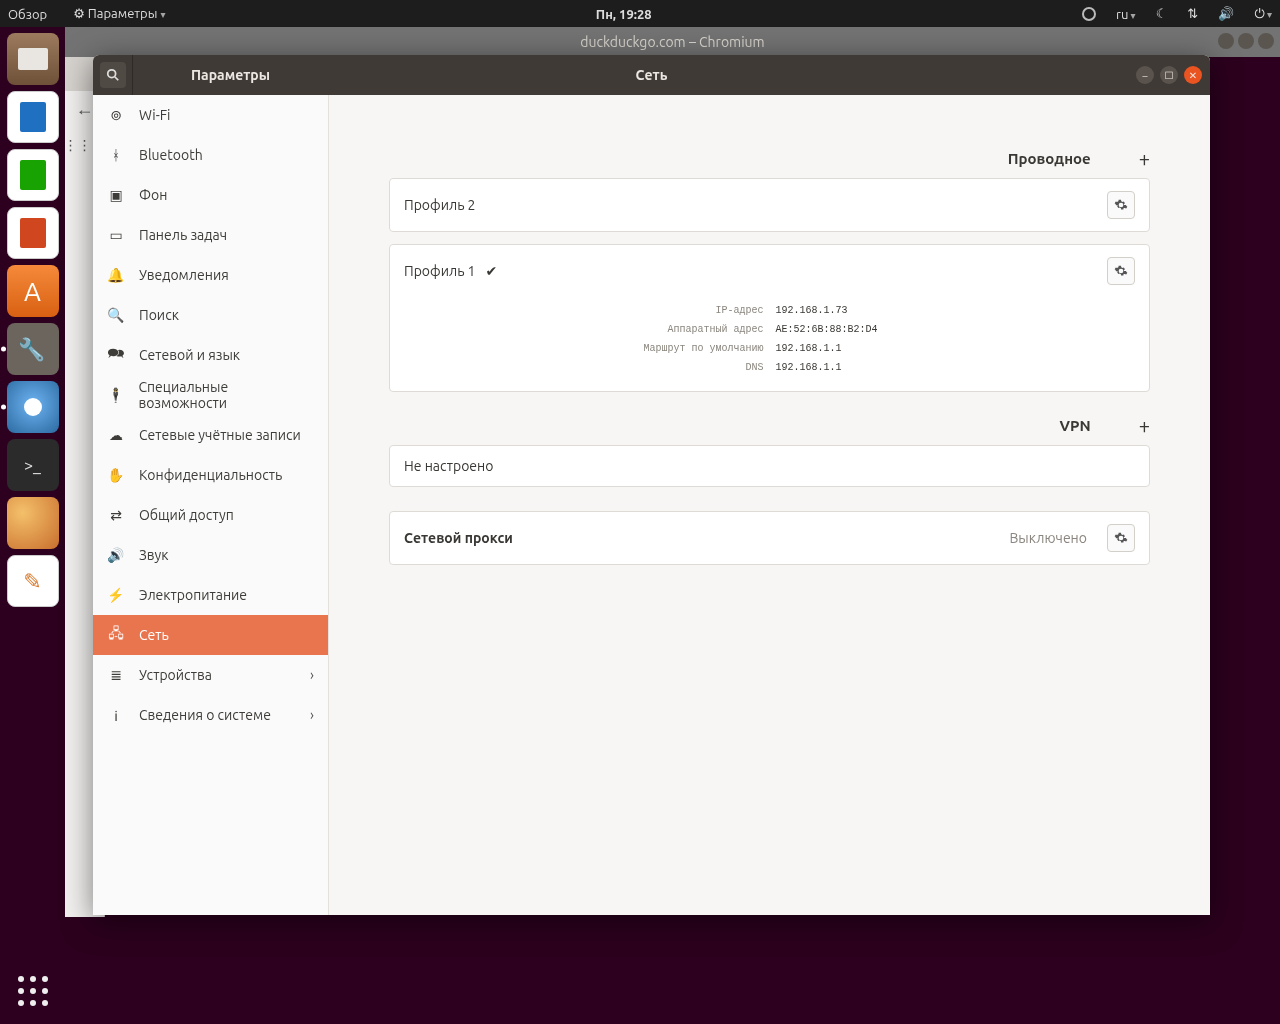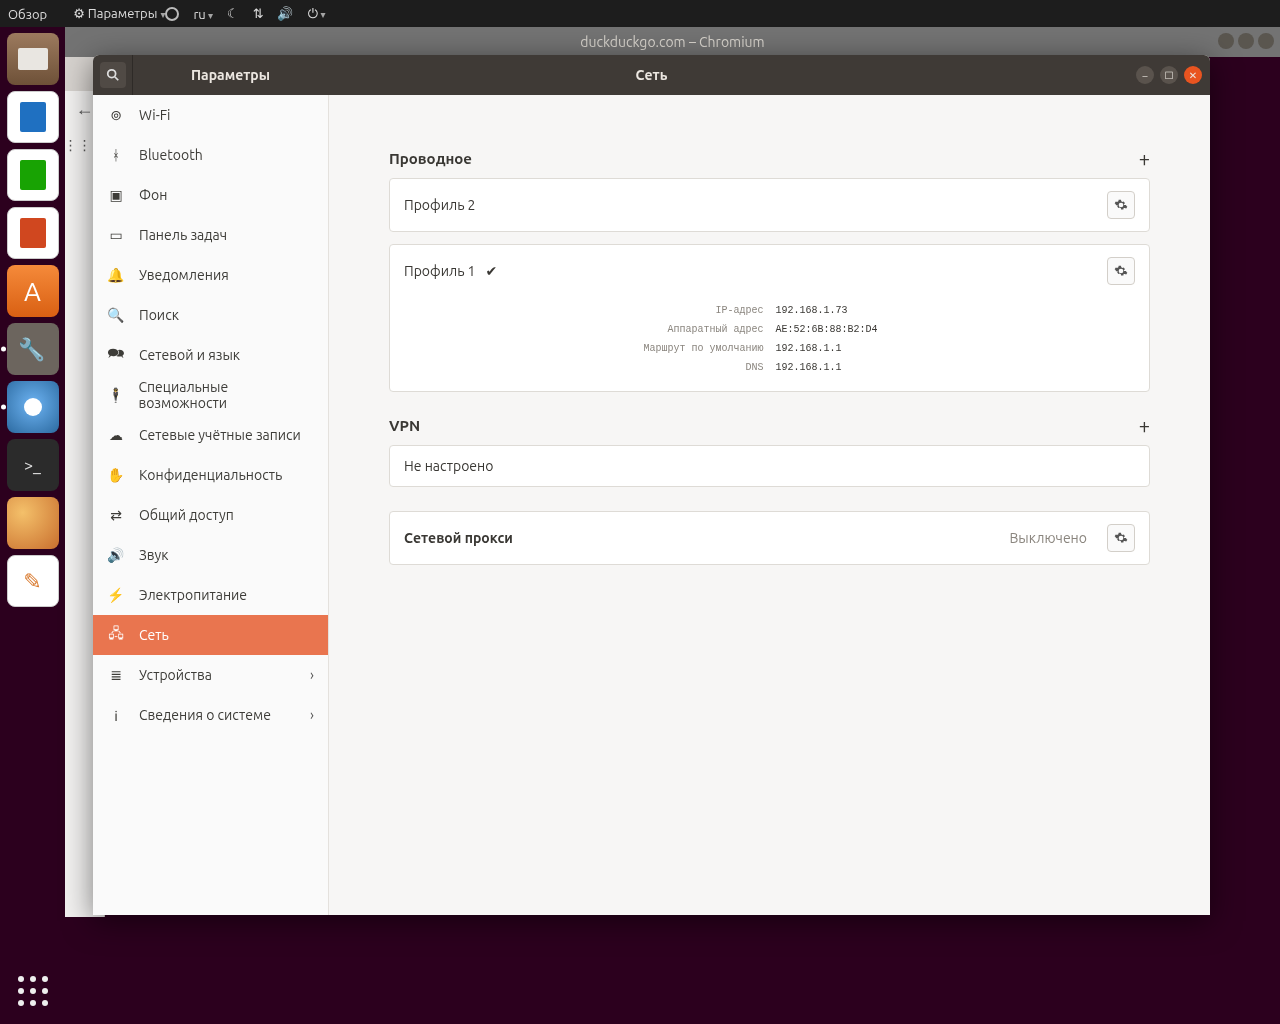--- a/index.html
+++ b/index.html
@@ -2,21 +2,21 @@
 <html><head>
 <meta charset="utf-8">
 <style>
 * { box-sizing: border-box; margin: 0; padding: 0; }
 body { font-family: "Ubuntu", "Segoe UI", sans-serif; width:1280px; height:1024px; overflow:hidden; background:#2c001e; }
 
 
 .topbar { height:27px; background:#1d1d1d; color:#ddd; display:flex; align-items:center; font-size:13px; padding:0 8px; }
 .topbar .left { display:flex; gap:26px; align-items:center;}
 .topbar .center { flex:1; text-align:center; font-weight:bold; }
-.topbar .right { display:flex; gap:14px; align-items:center;}
+.topbar .right { display:flex; gap:20px; align-items:center;}
 .topbar .dd::after{ content:" ▾"; font-size:10px; opacity:.7;}
 
 
 .chromium-title { position:absolute; top:27px; left:65px; right:0; height:30px; background:#737373; color:#d8d4cd; font-size:14px; text-align:center; line-height:30px; }
 .chromium-title .winbtns { position:absolute; right:6px; top:6px; display:flex; gap:4px;}
 .chromium-title .wb { width:16px; height:16px; border-radius:50%; background:#5a564f; }
 
 
 .launcher { position:absolute; top:27px; left:0; bottom:0; width:65px; background:#2c001e; display:flex; flex-direction:column; align-items:center; padding-top:6px; gap:4px; }
 .launcher .app { width:52px; height:52px; border-radius:8px; display:flex; align-items:center; justify-content:center; font-size:22px; position:relative; margin-bottom:2px;}
@@ -41,21 +41,21 @@
 .settings-titlebar .wb.close{ background:#e95420; }
 
 .settings-body { display:flex; height:calc(100% - 40px); }
 .settings-sidebar { width:236px; background:#fafafa; border-right:1px solid #e4e1dd; overflow:auto;}
 .sidebar-item { display:flex; align-items:center; height:40px; padding:0 14px; font-size:14px; color:#3d3c38; cursor:pointer; gap:14px; border-bottom:0px solid #eee;}
 .sidebar-item.active { background:#e9754f; color:#fff;}
 .sidebar-item .ico { width:18px; text-align:center; font-size:14px;}
 .sidebar-item .chev { margin-left:auto; font-size:14px; color:#555;}
 
 .settings-content { flex:1; background:#f7f6f5; padding:30px 60px; overflow:auto;}
-.section-head { display:flex; align-items:center; justify-content:space-between; font-weight:bold; font-size:15px; color:#3a3834; margin:22px 0 8px;gap:48px;}
+.section-head { display:flex; align-items:center; justify-content:flex-end; font-weight:bold; font-size:15px; color:#3a3834; margin:22px 0 8px;gap:48px;}
 .section-head .plus { font-size:20px; font-weight:normal; cursor:pointer; color:#3a3834;}
 .card { background:#fff; border:1px solid #dedbd6; border-radius:4px; }
 .card + .card { margin-top:10px;}
 .card-row { display:flex; align-items:center; padding:12px 14px; font-size:14px; color:#3a3834;}
 .card-row .gear { margin-left:auto; width:28px; height:28px; border:1px solid #d3cfc9; background:#fafafa; border-radius:4px; display:flex; align-items:center; justify-content:center; cursor:pointer;}
 .detail-table { padding:4px 14px 14px;}
 .detail-table .drow{ display:flex; font-size:10px; padding:4px 0;font-family:Liberation Mono, monospace;}
 .detail-table .dlabel{ flex:1; text-align:right; color:#8a857e; padding-right:12px;}
 .detail-table .dval{ flex:1; color:#3a3834; font-weight:500;}
 .proxy-row{ display:flex; align-items:center; padding:12px 14px; font-size:14px;}
@@ -79,20 +79,21 @@
 <body>
 
 <div class="topbar">
   <div class="left">
     <span>Обзор</span>
     <span class="dd">
       <span>⚙</span>
       <span>Параметры</span>
     </span>
   </div>
+  <div class="center"><span>Пн, 19:28</span></div>
   <div class="right">
     <span style="width:14px;height:14px;border:2px solid #bbb;border-radius:50%;display:inline-block;"></span>
     <span class="dd">ru</span>
     <span>☾</span>
     <span>⇅</span>
     <span>🔊</span>
     <span class="dd">⏻</span>
   </div>
 </div>
 

